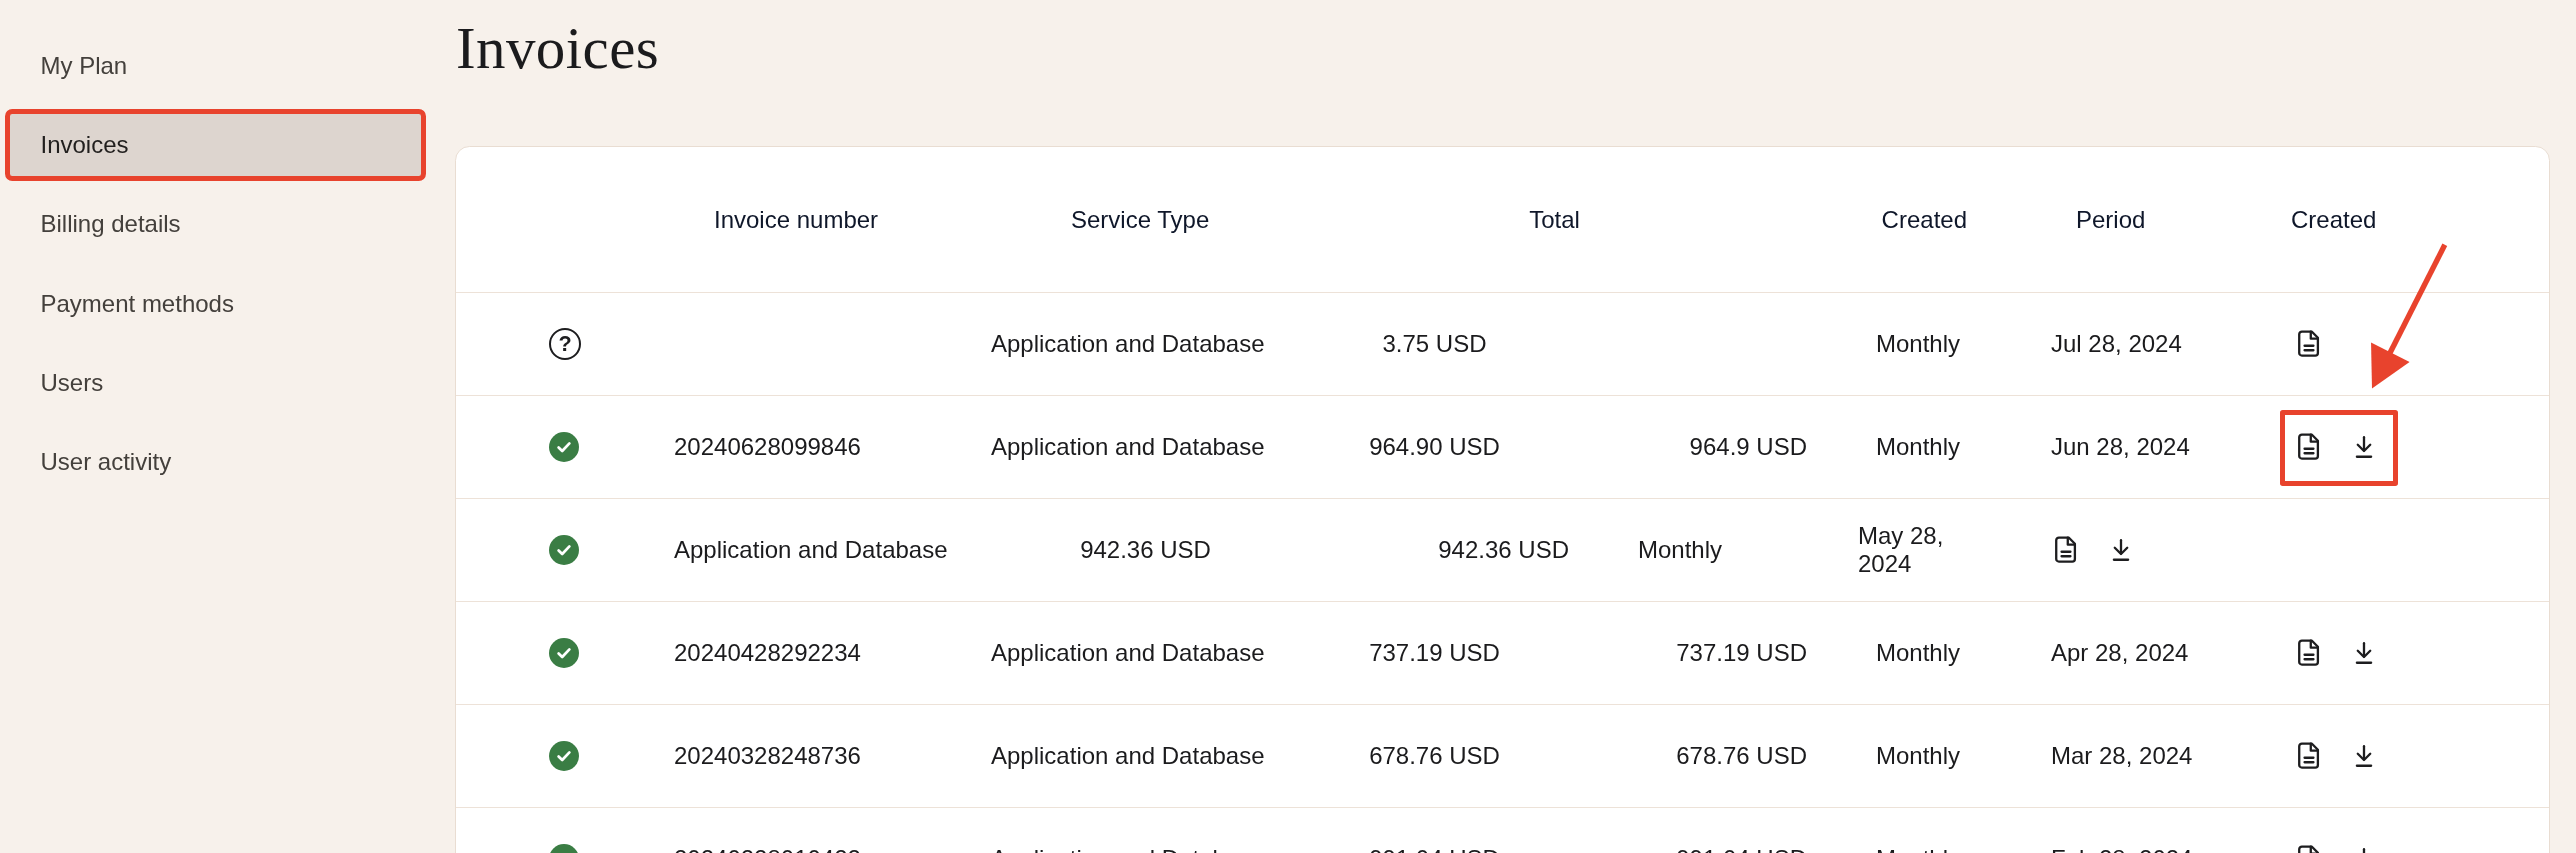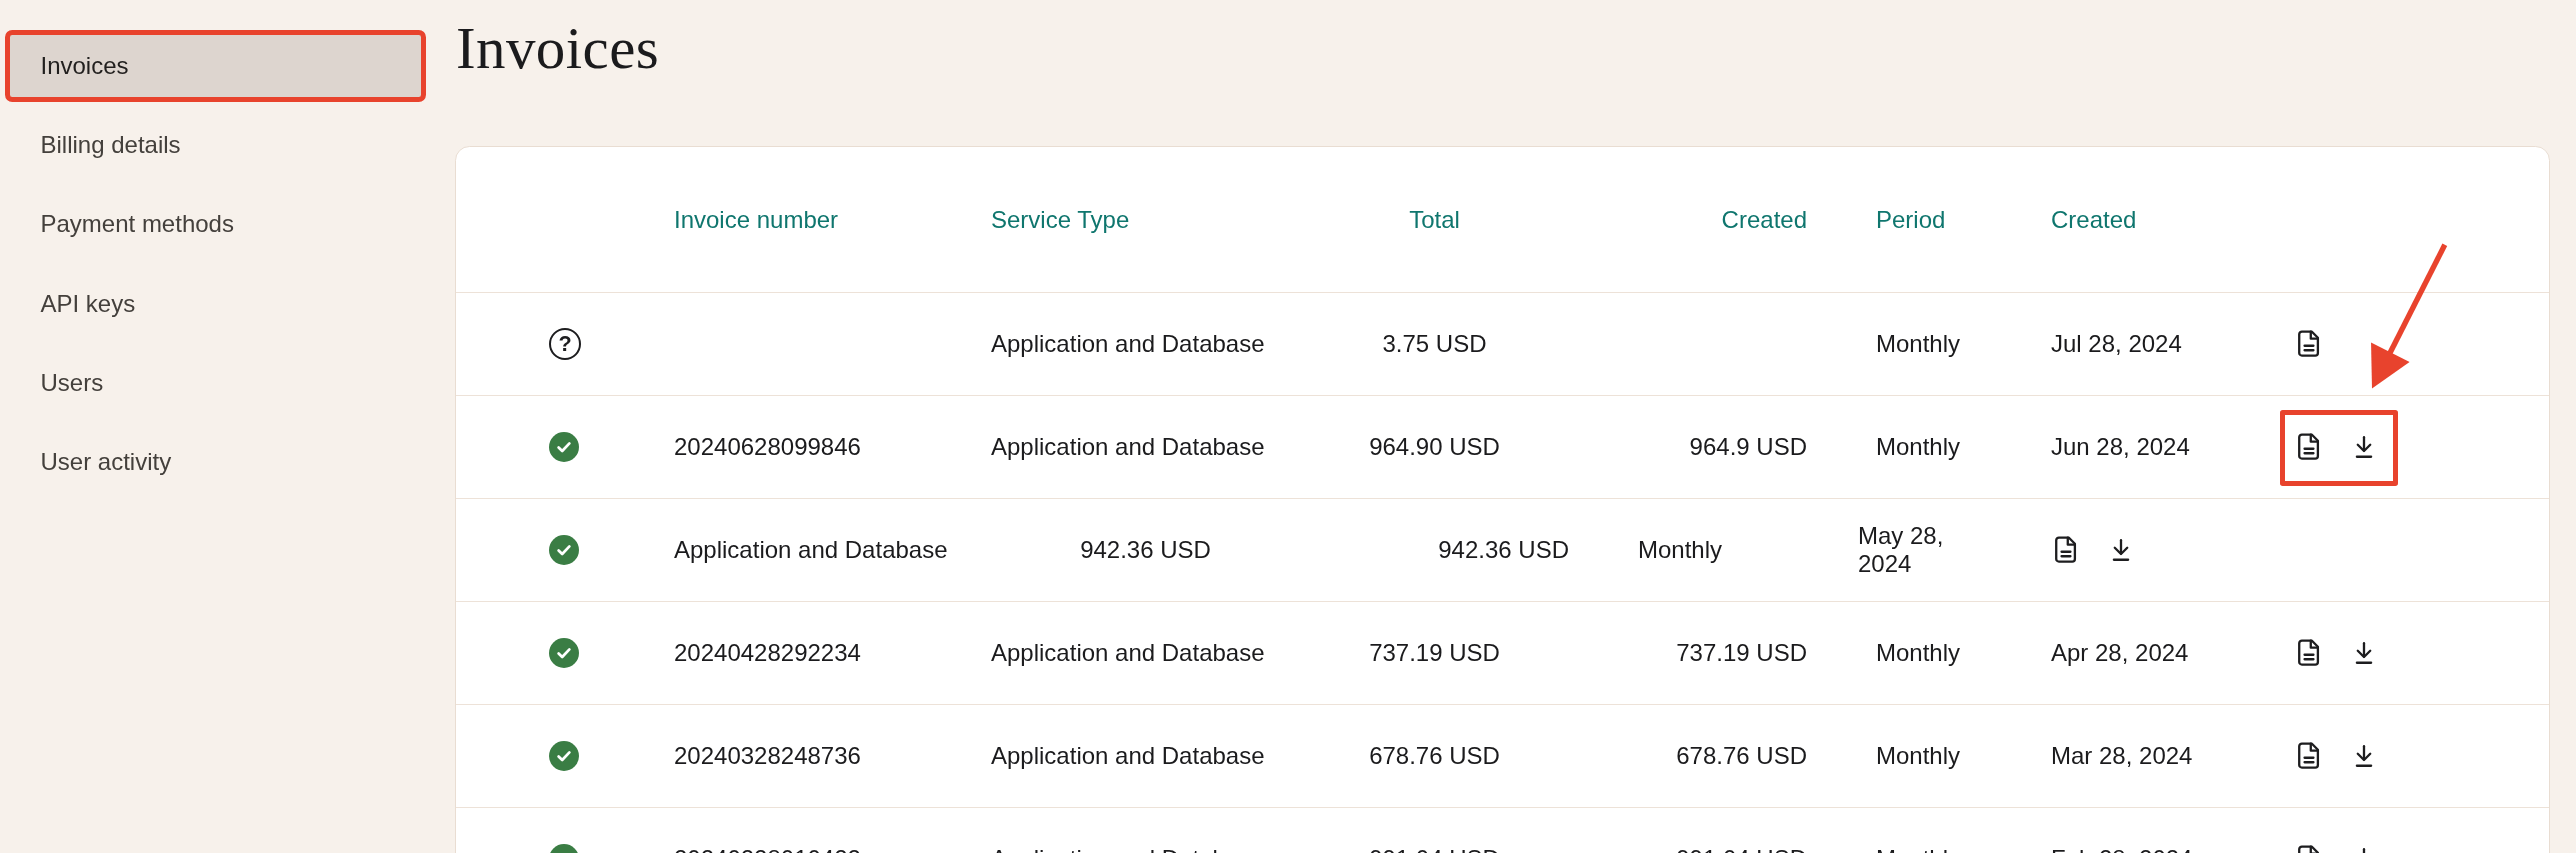--- a/index.html
+++ b/index.html
@@ -45,21 +45,21 @@
     border: 1.8px solid #e9ddd2;
     border-radius: 14.4px;
     overflow: hidden;
   }
   .t-grid {
     display: grid;
     grid-template-columns: 218px 317px 309px 269px 238px 193px 243px 1fr;
     align-items: center;
     font-size: 24px;
   }
-  .t-head { height: 145px; color: #0f766e; font-weight: 500; }
+  .t-head { height: 145px; color: #0f172a; font-weight: 500; gap: 40px; }
   .t-row  { height: 103px; border-top: 1.8px solid #ede2d8; color: #1b1b1d; }
   .c-status   { padding-left: 93px; display: flex; align-items: center; }
   .c-service  { }
   .c-total    { text-align: center; }
   .c-charged  { text-align: right; }
   .c-period   { padding-left: 57px; margin-left: 12px; }
   .c-created  { padding-left: 51px; }
   .c-actions  { padding-left: 50px; display: flex; align-items: center; gap: 23.4px; }
 
   
@@ -89,24 +89,24 @@
   .annot-arrow {
     position: absolute; left: 2335px; top: 225px;
     width: 162px; height: 198px;
     pointer-events: none;
   }
 </style>
 </head>
 <body>
 
 <nav class="sidebar">
+  <div class="side-item">My Plan</div>
   <div class="side-item selected">Invoices</div>
   <div class="side-item">Billing details</div>
   <div class="side-item">Payment methods</div>
-  <div class="side-item">API keys</div>
   <div class="side-item">Users</div>
   <div class="side-item">User activity</div>
 </nav>
 
 <h1 class="page-title">Invoices</h1>
 
 <section class="card">
 
   <div class="t-grid t-head">
     <div class="c-status"></div>

